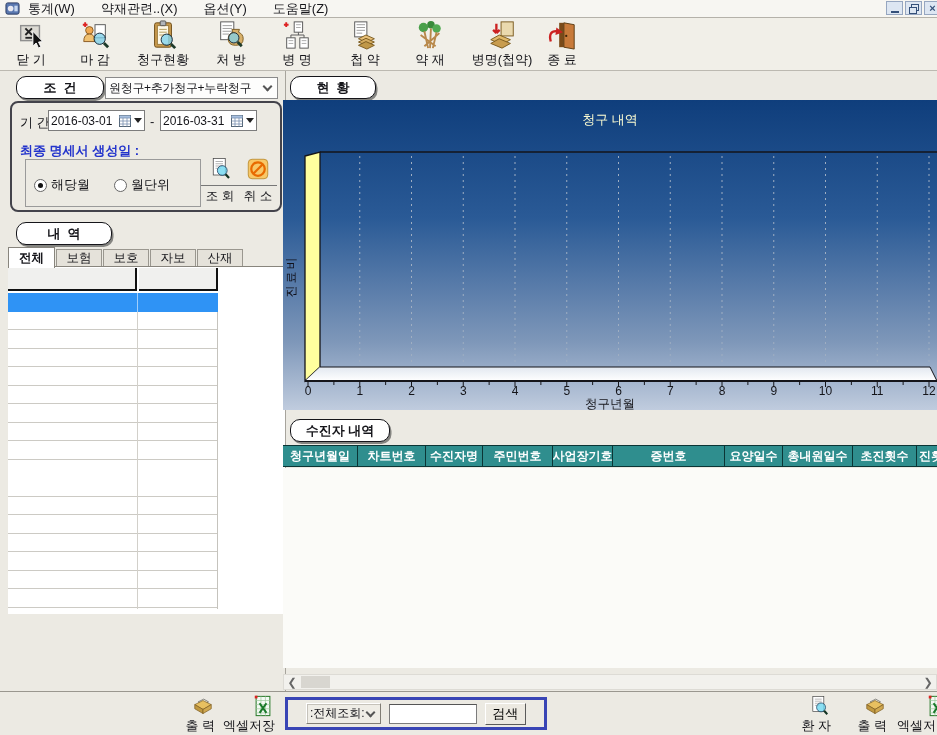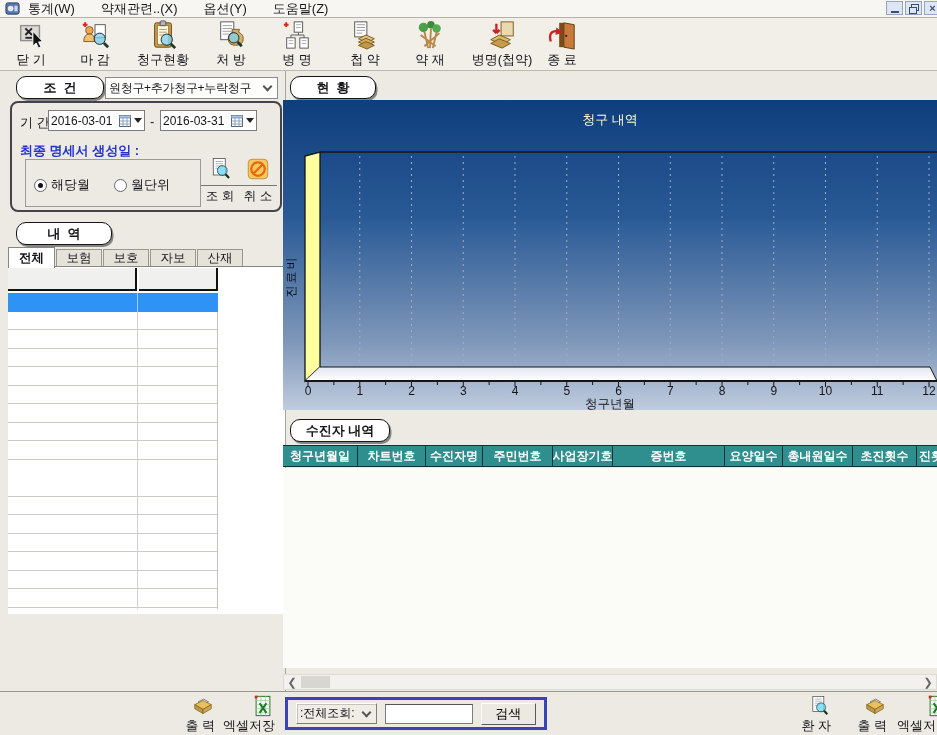--- a/index.html
+++ b/index.html
@@ -113,21 +113,21 @@
   .hs-left { left:0; } .hs-right { right:0; }
   .hs-thumb { position:absolute; left:17px; top:1px; width:29px; height:12px; background:#d8d6d0; cursor:pointer; }
 
   
   .bottom-bar { position:absolute; left:0; top:691px; width:937px; height:44px; background:#eceae3;
                 border-top:1px solid #9a978f; }
   .bicon { position:absolute; display:flex; flex-direction:column; align-items:flex-end; cursor:pointer; }
   .bicon svg { width:24px; height:22px; }
   .bicon span { font-size:13px; white-space:pre; margin-top:0; }
   .search-group { position:absolute; left:2px; top:5px; width:262px; height:33px;
-                  border:3px solid #3945b5; display:flex; align-items:center; gap:8px; padding:0 8px; }
+                  border:3px solid #3945b5; display:flex; align-items:center; gap:8px; padding:0 18px; }
   .filter-select { width:84px; height:21px; background:#efede6; border-top:1px solid #fff; border-left:1px solid #fff;
                    border-right:1px solid #807d75; border-bottom:1px solid #807d75; box-shadow:1px 1px 0 #c5c2ba inset;
                    display:flex; align-items:center; padding:0 3px; cursor:pointer; }
   .filter-select .txt { flex:1; font-size:12px; white-space:nowrap; overflow:hidden; }
   .search-input { width:88px; height:20px; background:#fff; border:1px solid #7c7c7c;
                   border-top:1.5px solid #555; font-size:12px; padding:0 3px; }
   .search-btn { width:58px; height:22px; background:#ece9e1; border-top:1.5px solid #fff; border-left:1.5px solid #fff;
                 border-right:1.5px solid #5a5a5a; border-bottom:1.5px solid #5a5a5a; font-size:13px;
                 font-family:inherit; cursor:pointer; }
 </style>

